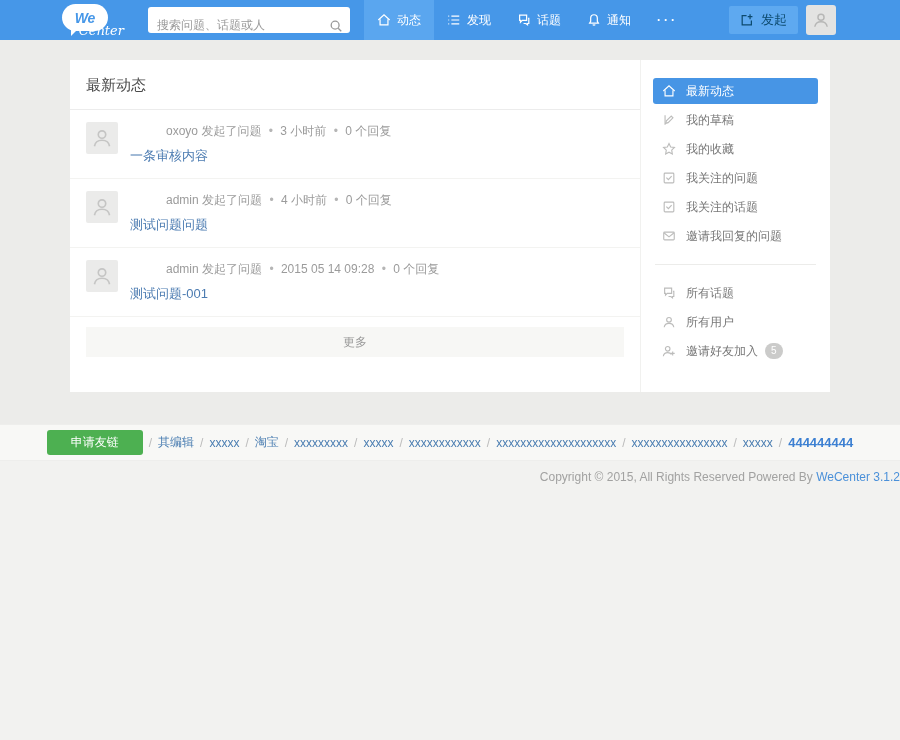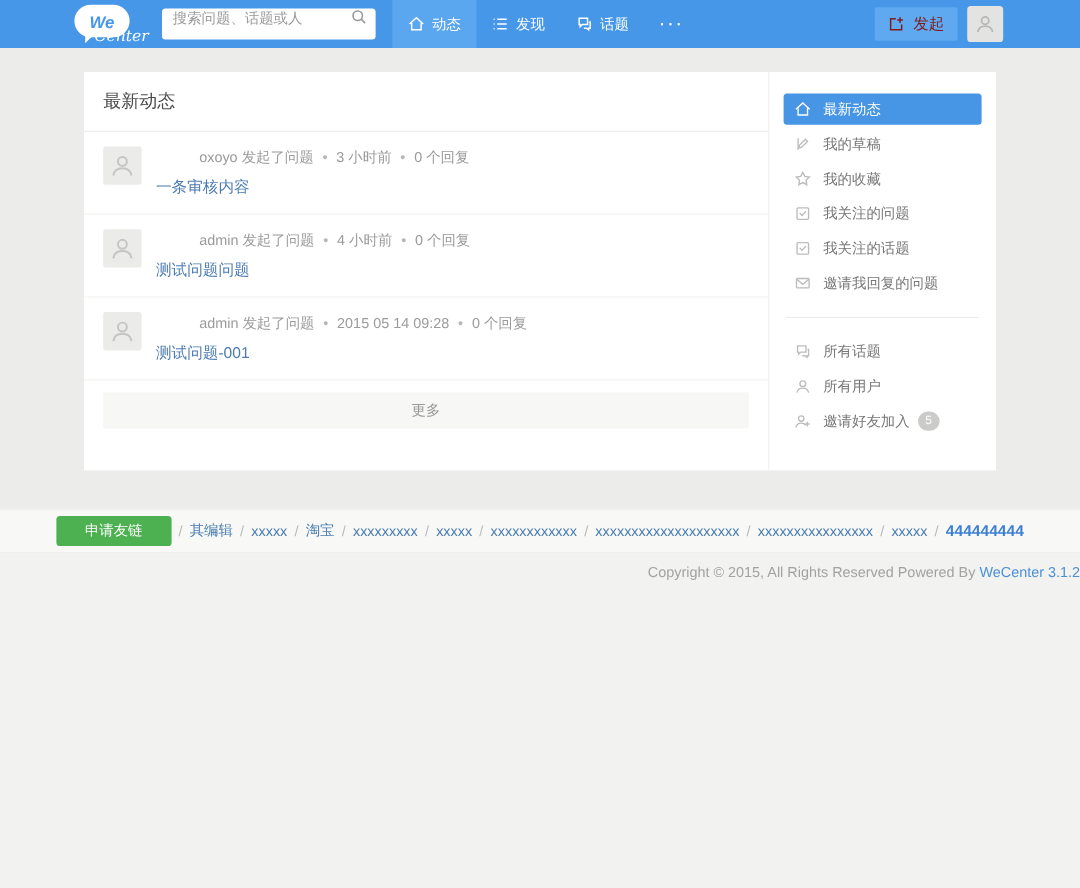--- a/index.html
+++ b/index.html
@@ -7,31 +7,31 @@
   body { font-family:"Liberation Sans","DejaVu Sans",sans-serif; }
   .page { width:900px; height:740px; display:flex; flex-direction:column; background:#f2f2f0; overflow:hidden; }
 
   
   .header { height:40px; background:#4697e8; display:flex; align-items:center; flex-shrink:0; }
   .logo { position:relative; width:60px; height:36px; margin-left:60px; cursor:pointer; flex-shrink:0; }
   .logo-bubble { position:absolute; left:2px; top:2px; width:46px; height:27px; background:#fff; border-radius:14px; display:flex; align-items:center; justify-content:center; }
   .logo-bubble:after { content:""; position:absolute; left:9px; bottom:-5px; border:5px solid transparent; border-top-color:#fff; border-left-color:#fff; }
   .logo-we { color:#4697e8; font-size:14px; font-weight:bold; font-style:italic; }
   .logo-center { position:absolute; right:-4px; bottom:0; color:#fff; font-size:13px; font-style:italic; font-family:"DejaVu Serif",serif; }
-  .search { margin-left:15px; width:178px; height:26px; background:#fff; border-radius:3px; display:flex; align-items:flex-start; padding:0 7px; }
+  .search { margin-left:28px; width:202px; height:26px; background:#fff; border-radius:3px; display:flex; align-items:flex-end; padding:0 7px; }
   .search input { border:none; outline:none; flex:1; font-size:12px; color:#555; background:transparent; min-width:0; }
   .search input::placeholder { color:#9a9a9a; }
   .search-icon { color:#999; display:flex; }
   .nav { display:flex; height:40px; margin-left:14px; }
   .nav-item { display:flex; align-items:center; gap:6px; padding:0 13px; color:#fff; font-size:12px; cursor:pointer; }
   .nav-item.active { background:#5aa6ef; }
   .nav-item .nicon { display:flex; }
   .nav-more { letter-spacing:3px; font-weight:bold; font-size:12px; }
   .header-right { margin-left:auto; margin-right:64px; display:flex; align-items:center; gap:8px; }
-  .publish-btn { background:#5ea9f0; border:none; color:#7f1d1d; font-size:13px; height:28px; padding:0 11px; display:flex; align-items:center; gap:7px; border-radius:2px; cursor:pointer; font-family:inherit;text-align:center; }
+  .publish-btn { background:#5ea9f0; border:none; color:#0c4a6e; font-size:13px; height:28px; padding:0 11px; display:flex; align-items:center; gap:7px; border-radius:2px; cursor:pointer; font-family:inherit;text-align:center; }
   .header-avatar { width:30px; height:30px; background:#e3e3e2; border-radius:3px; color:#b7b7b6; display:flex; align-items:center; justify-content:center; cursor:pointer; }
 
   
   .content-wrap { background:#ececea; padding:20px 0 32px; flex-shrink:0; }
   .container { width:760px; margin:0 auto; background:#fff; display:flex; min-height:332px; }
   .main-col { width:570px; }
   .main-title { height:50px; line-height:50px; padding:0 16px; font-size:15px; color:#4a4a4a; border-bottom:1px solid #ececec; }
   .feed-item { display:flex; padding:12px 16px 13px; border-bottom:1px solid #f3f3f1; }
   .feed-item:last-child { border-bottom:none; }
   .feed-avatar { width:32px; height:32px; background:#ebebea; border-radius:2px; color:#c5c5c4; display:flex; align-items:center; justify-content:center; flex-shrink:0; cursor:pointer; }
@@ -108,20 +108,29 @@
       </div>
       <div class="nav-item">
         <span class="nicon">
           <svg width="14" height="14" viewBox="0 0 16 16" fill="none" stroke="currentColor" stroke-width="1.4">
             <path d="M3 2.5 H11 V8.5 H6 L4 10.5 V8.5 H3 Z"></path>
               <path d="M12.5 6 H13.5 V12 H12 V13.5 L10 12 H7.5"></path>
           </svg>
         </span>
         <span>话题</span>
       </div>
+      <div class="nav-item">
+        <span class="nicon">
+          <svg width="14" height="14" viewBox="0 0 16 16" fill="none" stroke="currentColor" stroke-width="1.4">
+            <path d="M8 2 C5.5 2 4.2 3.8 4.2 6 V9.5 L3 11.5 H13 L11.8 9.5 V6 C11.8 3.8 10.5 2 8 2 Z"></path>
+            <path d="M6.7 13.2 C7 14 9 14 9.3 13.2"></path>
+          </svg>
+        </span>
+        <span>通知</span>
+      </div>
       <div class="nav-item nav-more">
         <span>···</span>
       </div>
     </div>
 
     <div class="header-right">
       <button class="publish-btn">
         <span>
           <svg width="14" height="14" viewBox="0 0 16 16" fill="none" stroke="currentColor" stroke-width="1.4">
             <path d="M13 8.5 V13.5 H2.5 V3 H7.5"></path>

